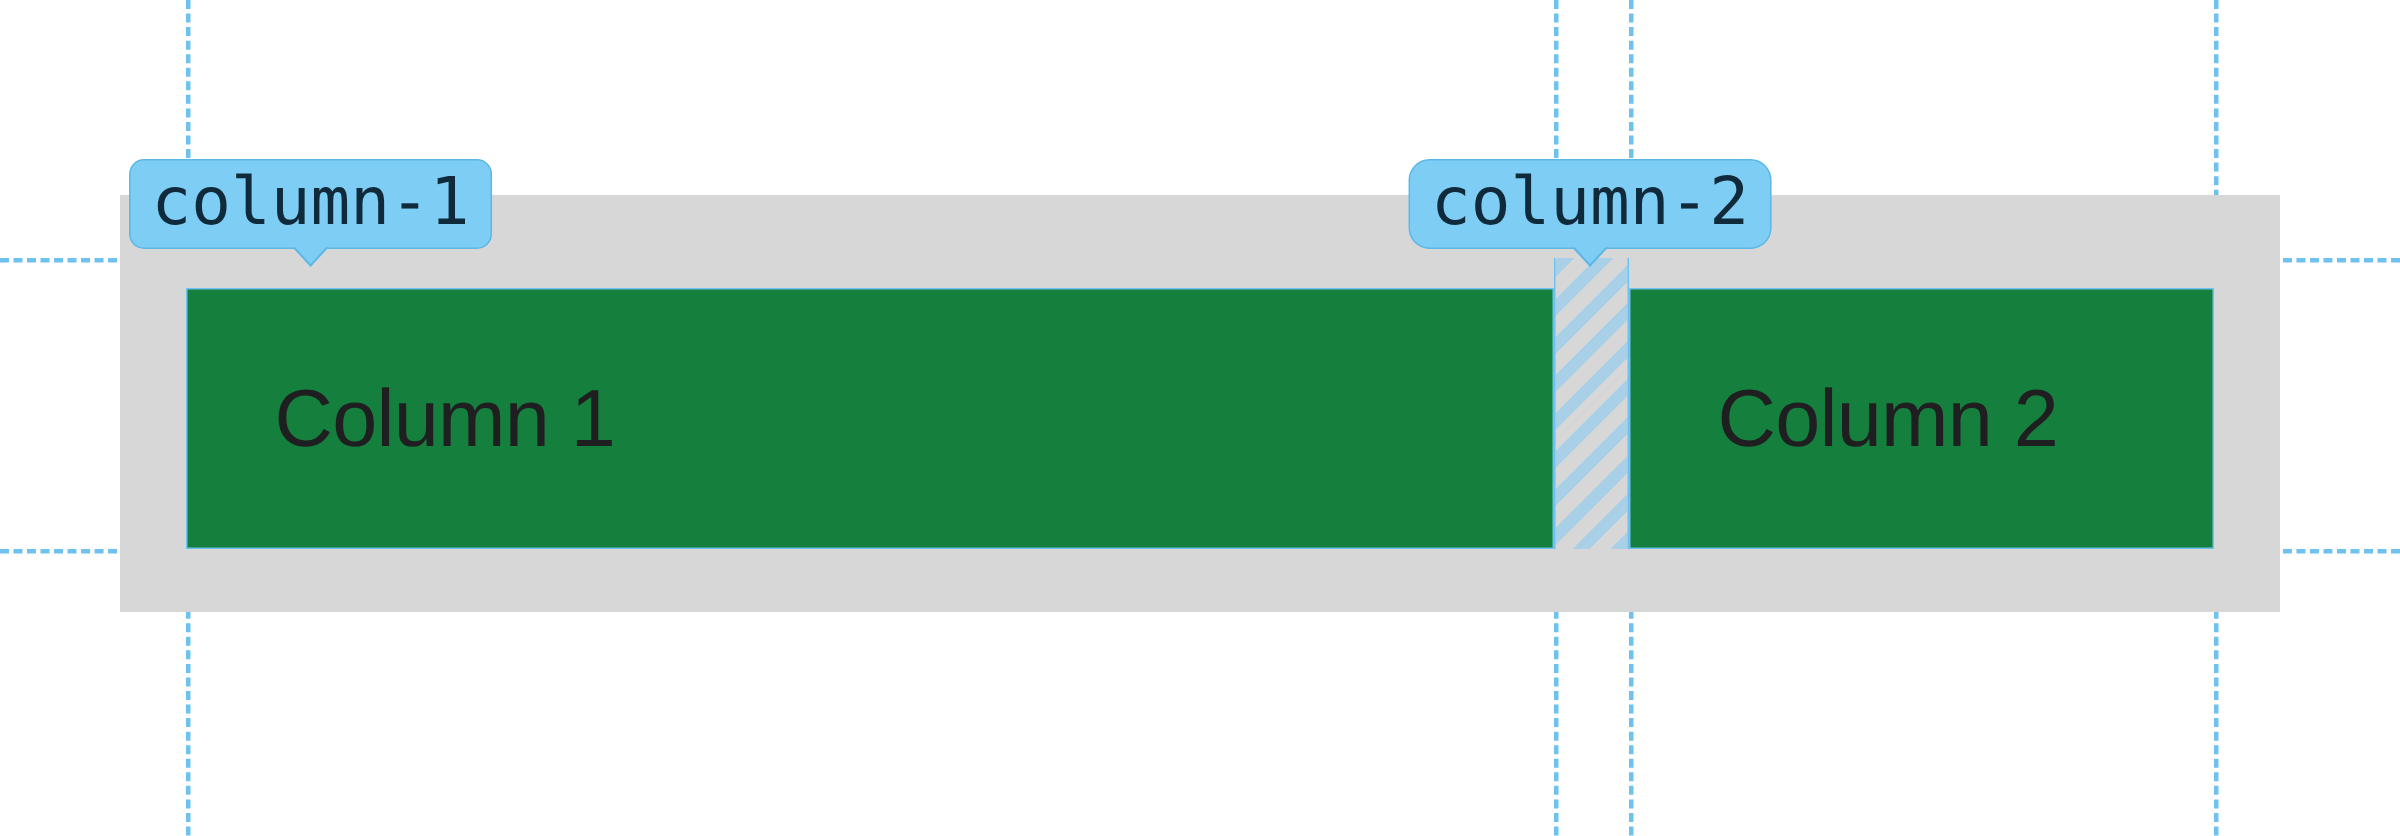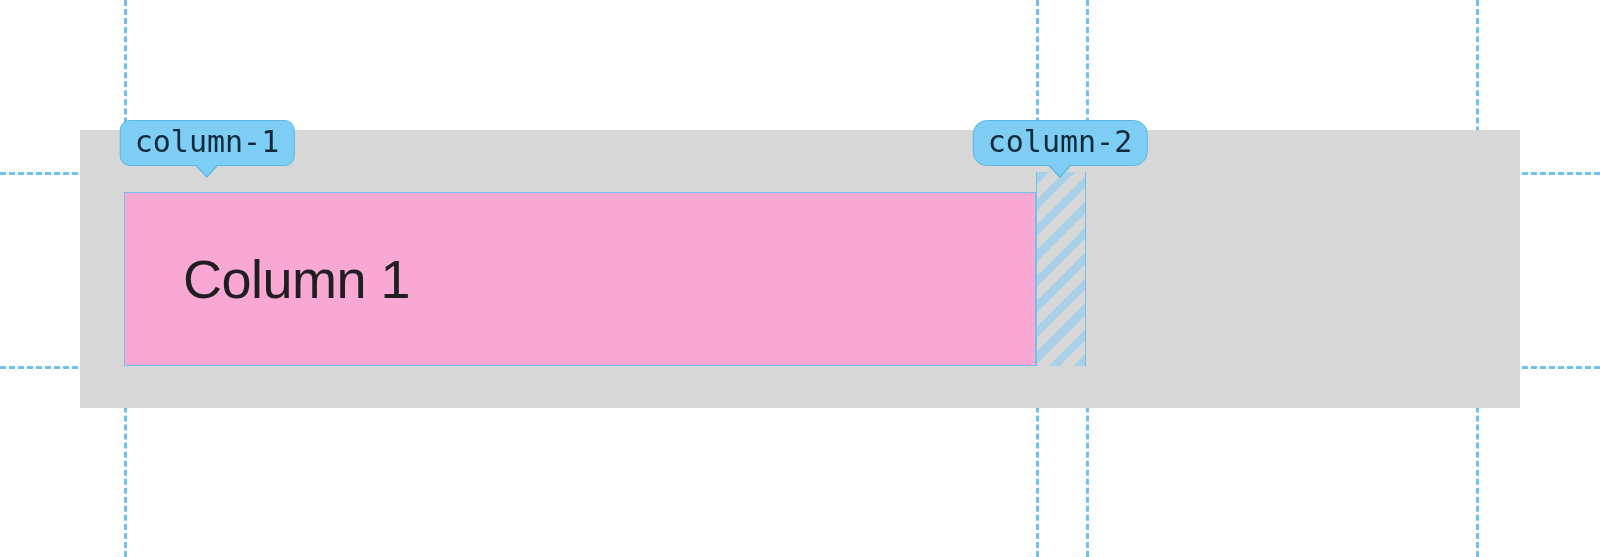--- a/index.html
+++ b/index.html
@@ -48,21 +48,21 @@
       left: 44px;
       top: 42px;
       right: 44px;
       bottom: 42px;
       display: grid;
       grid-template-columns: 1fr 390px;
       column-gap: 50px;
     }
 
     .col {
-      background: #f9a8d4;
+      background: #15803d;
       border: 1px solid #6fc2ef;
       display: flex;
       align-items: center;
       padding-left: 58px;
       font-size: 54px;
       color: #1f1f21;
       letter-spacing: -0.5px;
       margin-top: 20px;
     }
 
@@ -84,21 +84,21 @@
     }
 
     
     .badge {
       position: absolute;
       transform: translate(-50%, -100%);
       background: #7ecdf4;
       border: 1px solid #5bb7e6;
       color: #0f2a3a;
       font-family: ui-monospace, SFMono-Regular, Menlo, Consolas, monospace;
-      font-size: 30px;
+      font-size: 44px;
       line-height: 1;
       padding: 6px 14px 8px 14px;
       border-radius: 10px;
       white-space: nowrap;
     }
     .badge::after {
       content: "";
       position: absolute;
       left: 50%;
       bottom: -11px;
@@ -130,18 +130,21 @@
 <div class="guide v" style="left:124px"></div>
 <div class="guide v" style="left:1036px"></div>
 <div class="guide v" style="left:1086px"></div>
 <div class="guide v" style="left:1476px"></div>
 
 <div class="stage">
   <div class="grid-inner">
     <div class="col">
       <span>Column 1</span>
     </div>
+    <div class="col">
+      <span>Column 2</span>
+    </div>
     <div class="gap-hatch" style="left:912px; width:50px;"></div>
   </div>
 </div>
 
 <div class="badge" style="left:207px; top:166px;">column-1</div>
 <div class="badge" style="left:1060px; top:166px;border-radius:14px;">column-2</div>
 
 </body></html>

